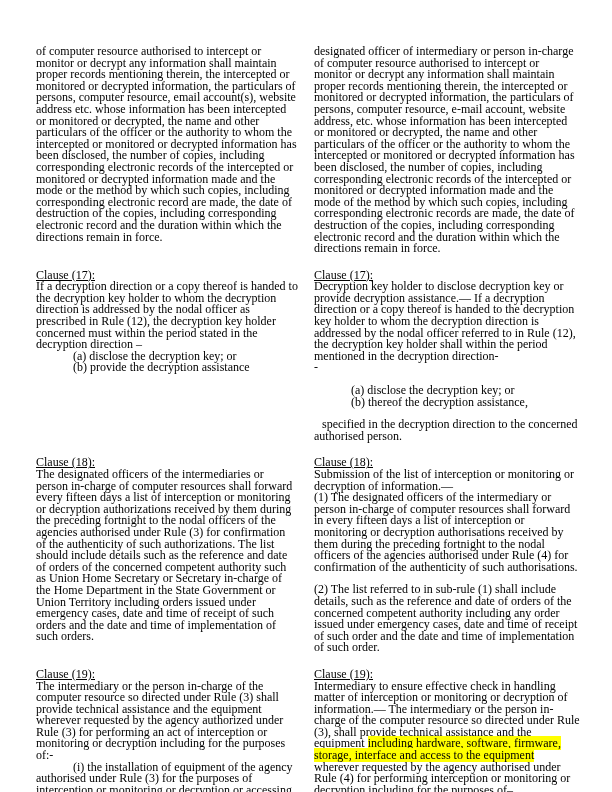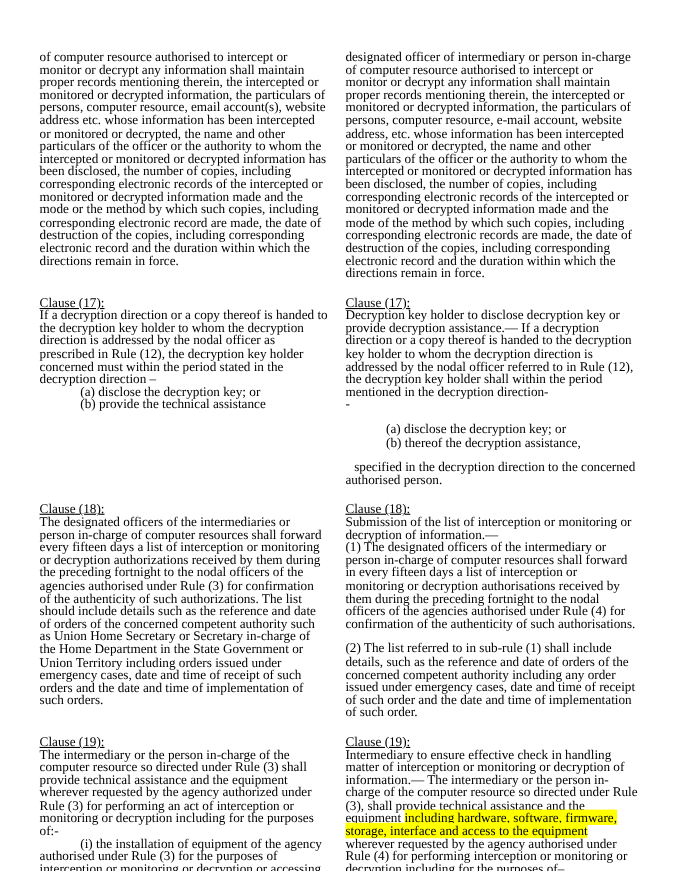--- a/index.html
+++ b/index.html
@@ -40,21 +40,21 @@
   <div class="cols">
 
     <div class="cell para">of computer resource authorised to intercept or monitor or decrypt any information shall maintain proper records mentioning therein, the intercepted or monitored or decrypted information, the particulars of persons, computer resource, email account(s), website address etc. whose information has been intercepted or monitored or decrypted, the name and other particulars of the officer or the authority to whom the intercepted or monitored or decrypted information has been disclosed, the number of copies, including corresponding electronic records of the intercepted or monitored or decrypted information made and the mode or the method by which such copies, including corresponding electronic record are made, the date of destruction of the copies, including corresponding electronic record and the duration within which the directions remain in force.</div>
     <div class="cell para">designated officer of intermediary or person in-charge of computer resource authorised to intercept or monitor or decrypt any information shall maintain proper records mentioning therein, the intercepted or monitored or decrypted information, the particulars of persons, computer resource, e-mail account, website address, etc. whose information has been intercepted or monitored or decrypted, the name and other particulars of the officer or the authority to whom the intercepted or monitored or decrypted information has been disclosed, the number of copies, including corresponding electronic records of the intercepted or monitored or decrypted information made and the mode of the method by which such copies, including corresponding electronic records are made, the date of destruction of the copies, including corresponding electronic record and the duration within which the directions remain in force.</div>
 
     <div class="cell section">
       <div class="clause-heading">Clause (17):</div>
       <div class="para">If a decryption direction or a copy thereof is handed to the decryption key holder to whom the decryption direction is addressed by the nodal officer as prescribed in Rule (12), the decryption key holder concerned must within the period stated in the decryption direction –</div>
       <div class="items">
         <div class="para">(a) disclose the decryption key; or</div>
-        <div class="para">(b) provide the technical assistance</div>
+        <div class="para">(b) provide the decryption assistance</div>
       </div>
     </div>
     <div class="cell section">
       <div class="clause-heading">Clause (17):</div>
       <div class="para"><b class="bold">Decryption key holder to disclose decryption key or provide decryption assistance.—</b><span> If a decryption direction or a copy thereof is handed to the decryption key holder to whom the decryption direction is addressed by the nodal officer referred to in Rule (12), the decryption key holder shall within the period mentioned in the decryption direction-</span></div>
       <div class="para">-</div>
       <div class="items gap-before">
         <div class="para">(a) disclose the decryption key; or</div>
         <div class="para">(b) thereof the decryption assistance,</div>
       </div>

